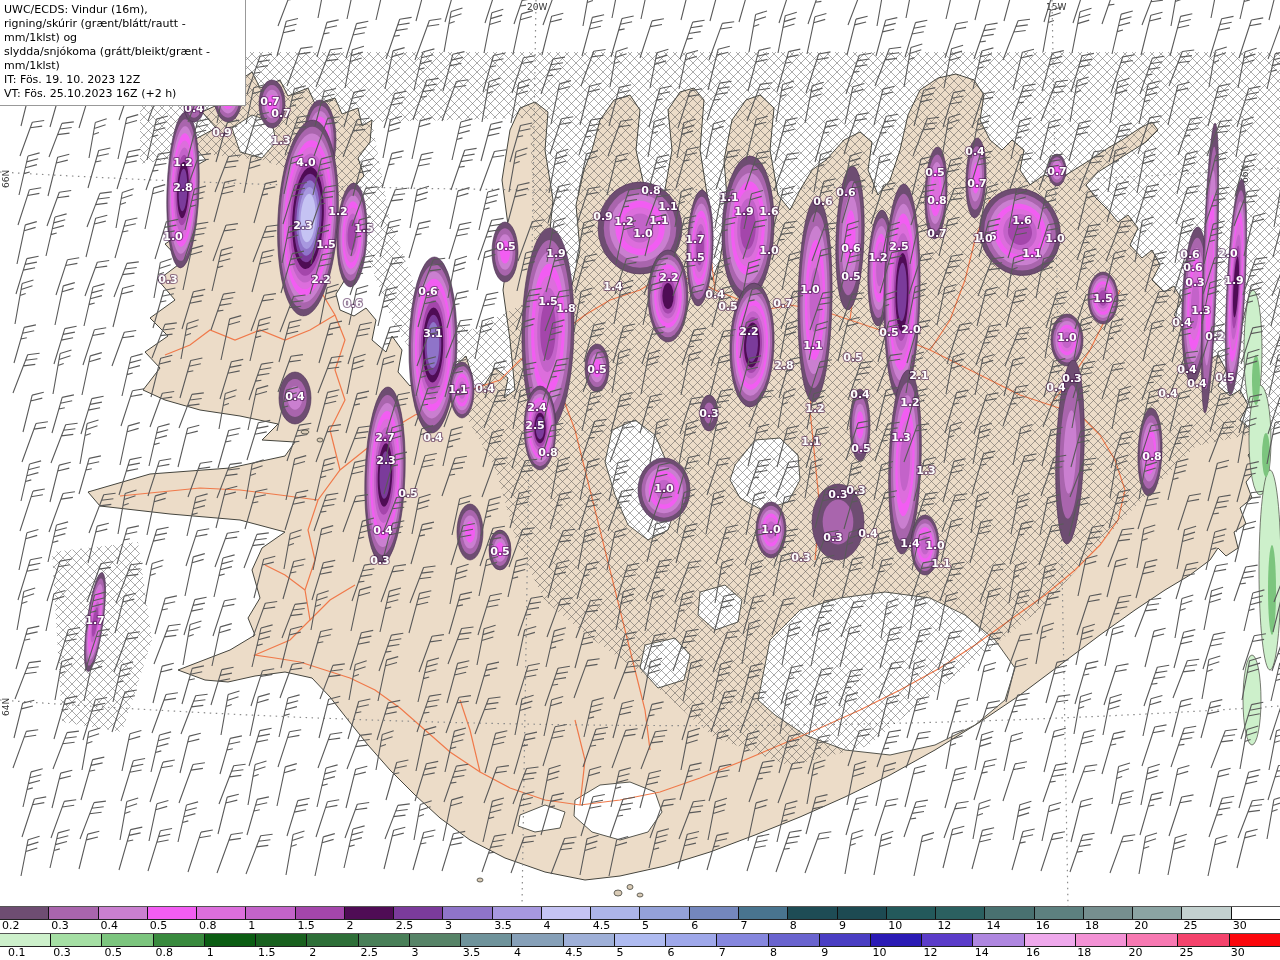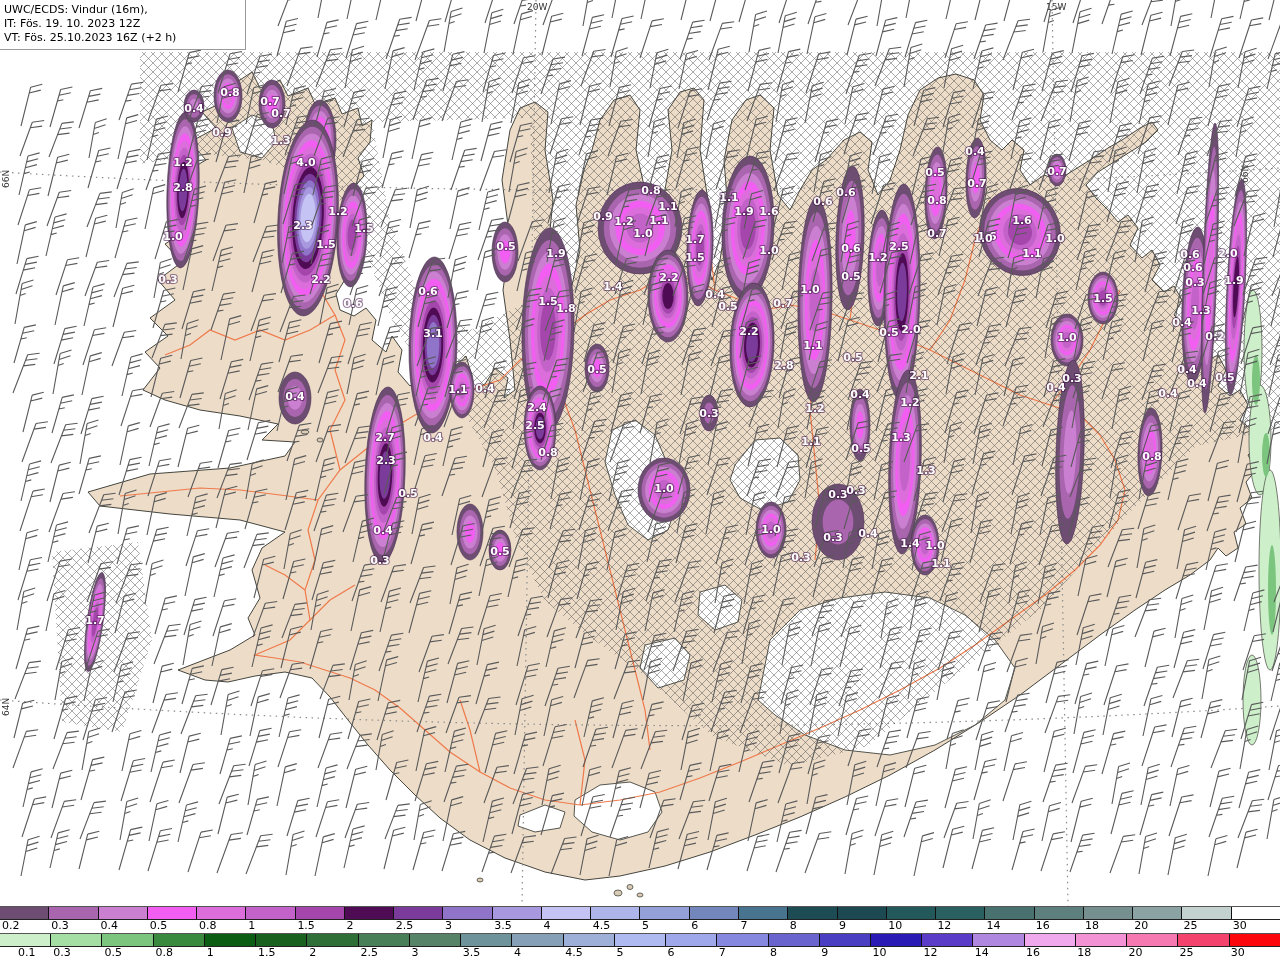--- a/index.html
+++ b/index.html
@@ -1610,20 +1610,22 @@
           <text x="868" y="537" class="precip-label" text-anchor="middle">0.4</text>
           <text x="910" y="547" class="precip-label" text-anchor="middle">1.4</text>
           <text x="935" y="549" class="precip-label" text-anchor="middle">1.0</text>
           <text x="941" y="567" class="precip-label" text-anchor="middle">1.1</text>
           <text x="95" y="624" class="precip-label" text-anchor="middle">1.7</text>
         </g>
     </svg>
 
     <div id="header-box">
       <div><b>UWC/ECDS</b><span>: Vindur (16m),</span></div>
+      <div>rigning/skúrir (grænt/blátt/rautt - mm/1klst) og</div>
+      <div>slydda/snjókoma (grátt/bleikt/grænt - mm/1klst)</div>
       <div>IT: Fös. 19. 10. 2023 12Z</div>
       <div><b>VT: Fös. 25.10.2023 16Z</b><span> (+2 h)</span></div>
     </div>
   </div>
 
   <div class="colorbars">
     <div>
       <div class="bar-colors" id="bar1-colors">
           <div class="bar-seg" style="background: rgb(110, 77, 114);"></div>
           <div class="bar-seg" style="background: rgb(169, 101, 173);"></div>
@@ -1703,21 +1705,21 @@
           <div class="bar-seg" style="background: rgb(43, 27, 181);"></div>
           <div class="bar-seg" style="background: rgb(91, 60, 201);"></div>
           <div class="bar-seg" style="background: rgb(175, 135, 224);"></div>
           <div class="bar-seg" style="background: rgb(239, 169, 236);"></div>
           <div class="bar-seg" style="background: rgb(243, 146, 213);"></div>
           <div class="bar-seg" style="background: rgb(247, 121, 178);"></div>
           <div class="bar-seg" style="background: rgb(244, 67, 108);"></div>
           <div class="bar-seg" style="background: rgb(251, 7, 12);"></div>
         </div>
       <div class="bar-labels bar-rain-labels" id="bar2-labels">
-          <span style="left: 18px;">0.1</span>
+          <span style="left: 8px;">0.1</span>
           <span style="left: 53.2px;">0.3</span>
           <span style="left: 104.4px;">0.5</span>
           <span style="left: 155.6px;">0.8</span>
           <span style="left: 206.8px;">1</span>
           <span style="left: 258px;">1.5</span>
           <span style="left: 309.2px;">2</span>
           <span style="left: 360.4px;">2.5</span>
           <span style="left: 411.6px;">3</span>
           <span style="left: 462.8px;">3.5</span>
           <span style="left: 514px;">4</span>

